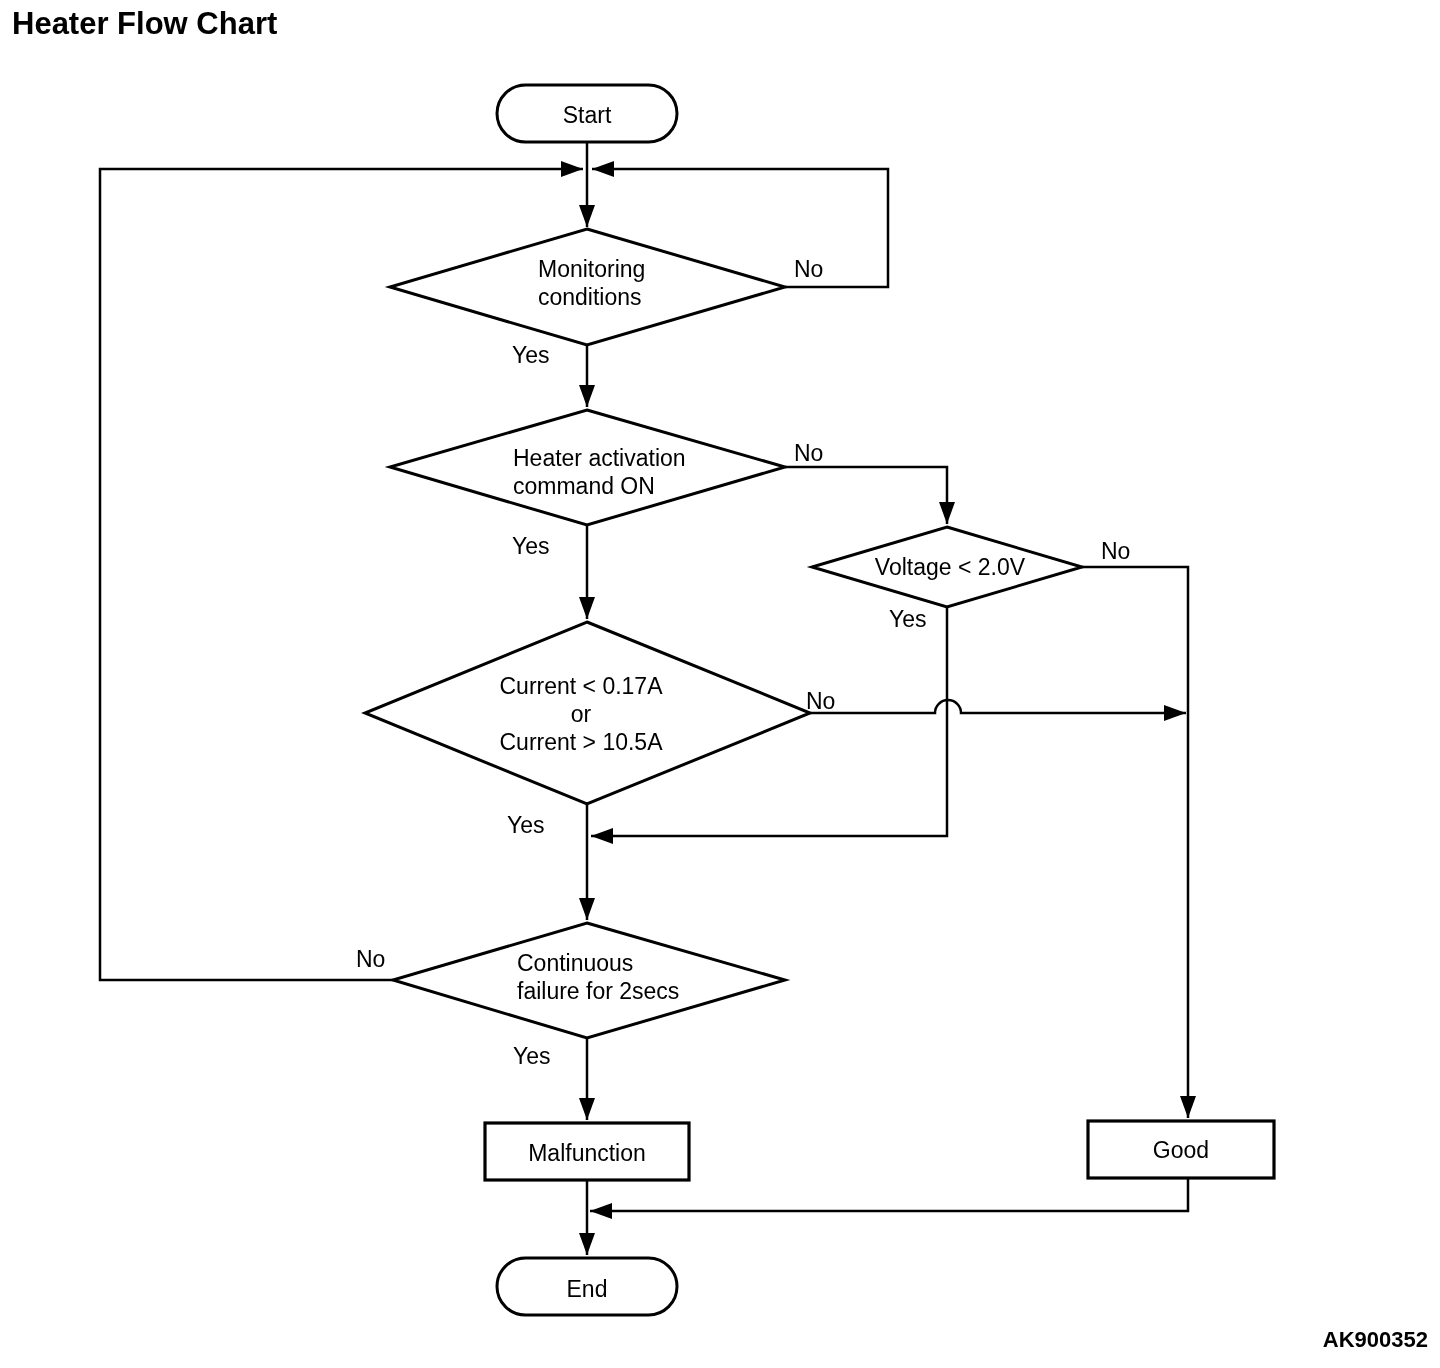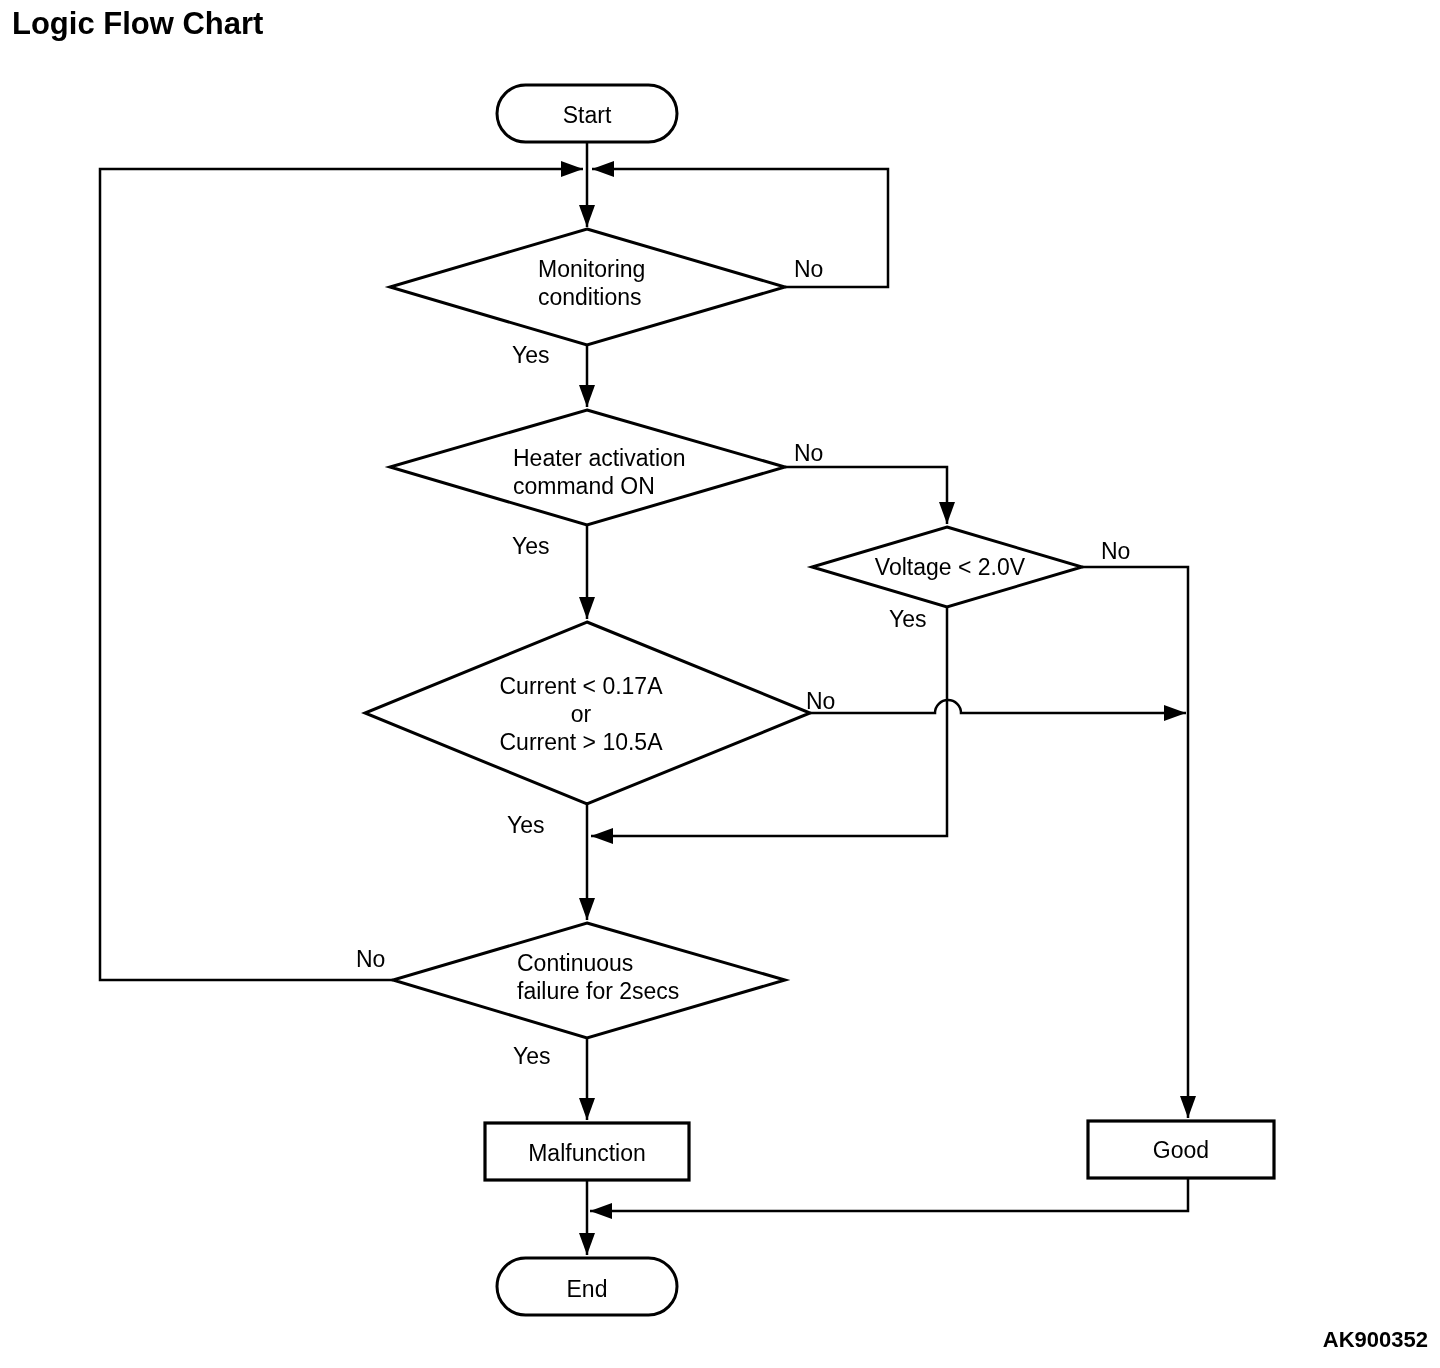--- a/index.html
+++ b/index.html
@@ -11,21 +11,21 @@
   svg text{font-family:"Liberation Sans",sans-serif;font-size:23px;fill:#000;}
   svg text.figid{font-size:22px;font-weight:bold;}
   .shape{fill:#ffffff;stroke:#000000;stroke-width:3;}
   .box{fill:#ffffff;stroke:#000000;stroke-width:3.2;}
   .edge{fill:none;stroke:#000000;stroke-width:2.5;}
 </style>
 </head>
 <body>
 
 <div class="canvas">
-  <div class="title">Logic Flow Chart</div>
+  <div class="title">Heater Flow Chart</div>
 
   <svg width="1440" height="1368" viewBox="0 0 1440 1368">
     <defs>
       <marker id="arr" markerUnits="userSpaceOnUse" markerWidth="23" markerHeight="17" refX="22" refY="8" orient="auto">
         <path d="M0,0 L22,8 L0,16 Z" fill="#000"></path>
       </marker>
     </defs>
 
     <path class="edge" d="M587,142 L587,227" marker-end="url(#arr)"></path>
 

